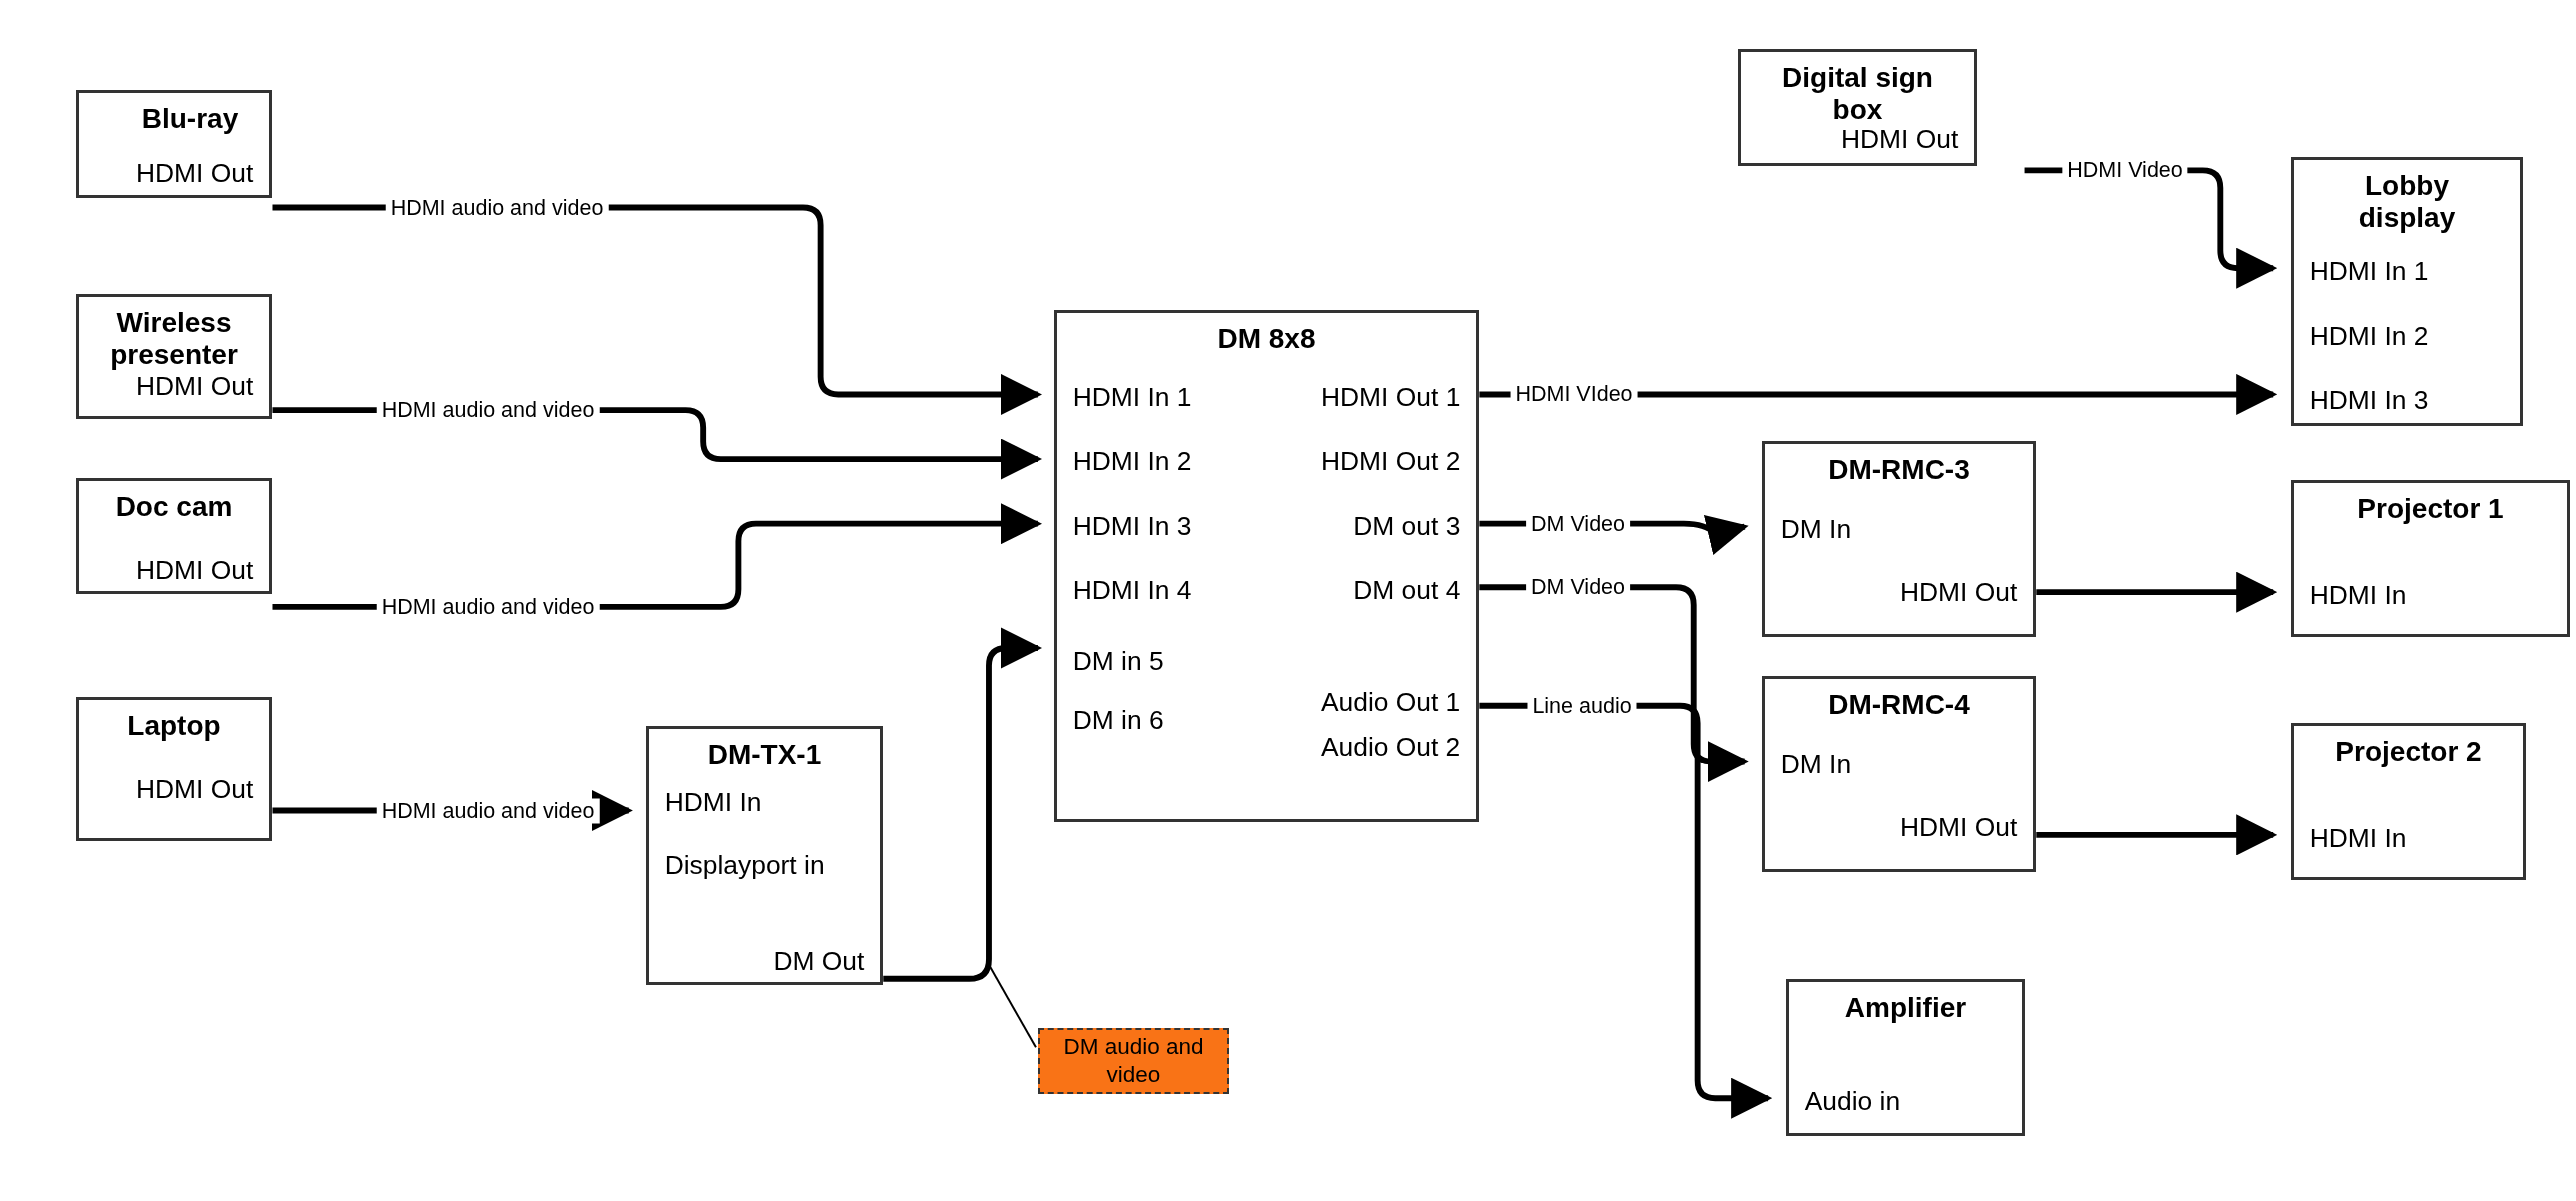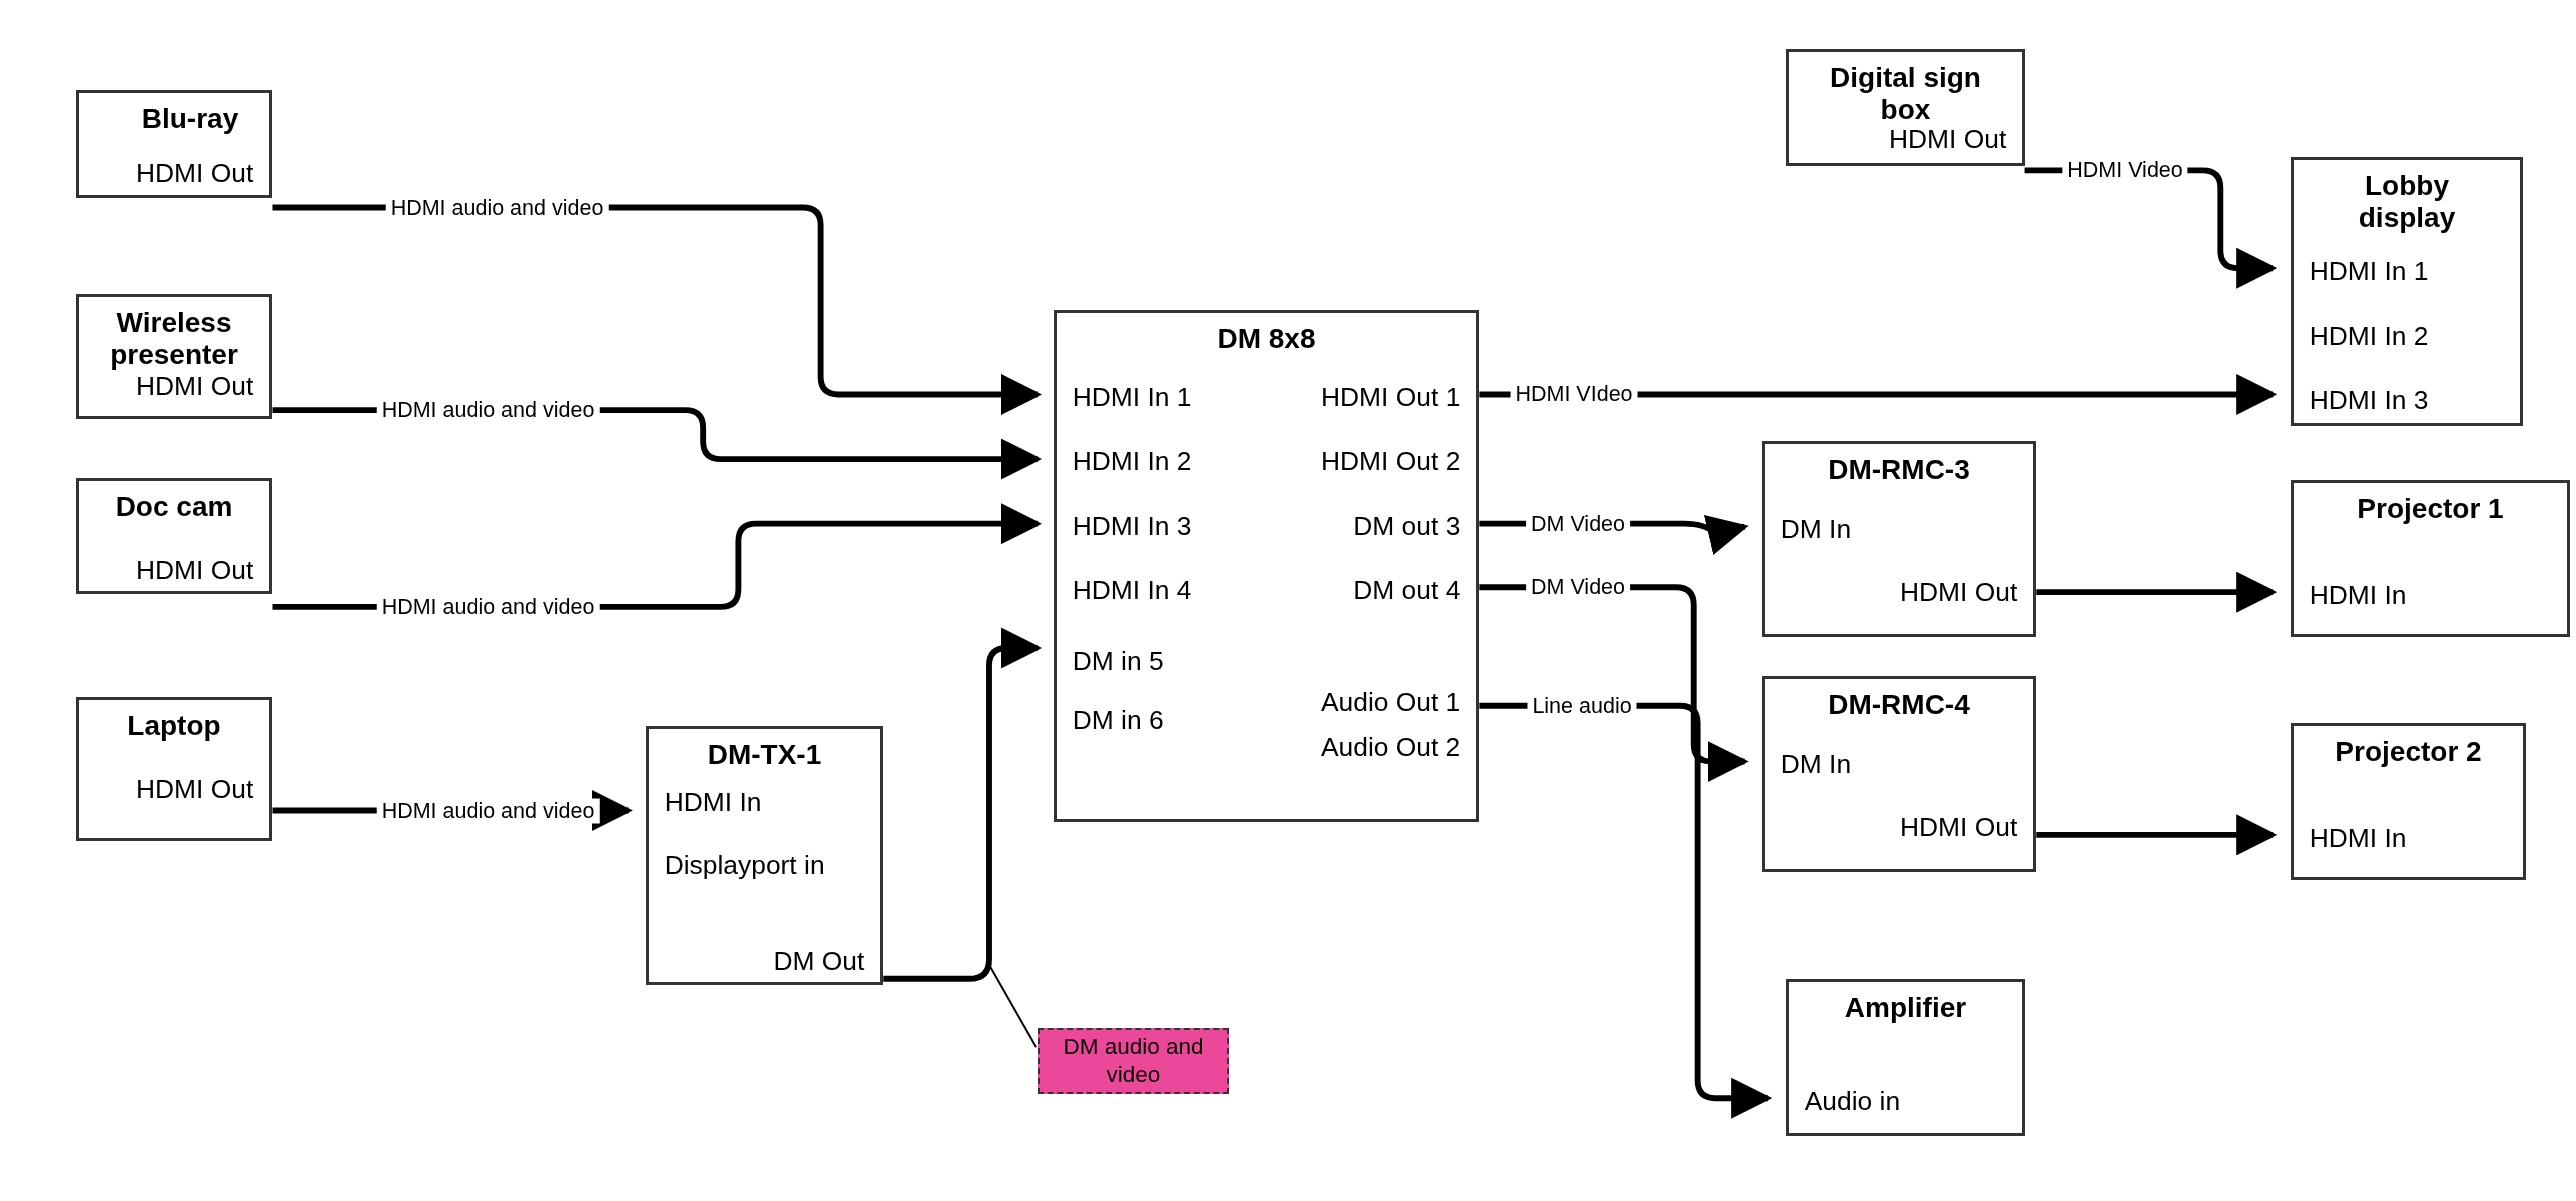--- a/index.html
+++ b/index.html
@@ -53,21 +53,21 @@
     white-space: nowrap;
     background: #ffffff;
     padding: 0 4.9px;
     transform: translate(-50%, -50%);
     z-index: 6;
   }
   .note {
     position: absolute;
     box-sizing: border-box;
     border: 2px dashed #333333;
-    background: #ec4899;
+    background: #f97316;
     font-size: 22.5px;
     color: #000000;
     text-align: center;
     line-height: 1.25;
     display: flex;
     align-items: center;
     justify-content: center;
     white-space: pre-line;
     z-index: 5;
   }
@@ -143,21 +143,21 @@
         <div class="port left" style="top: 262px;">HDMI In 4</div>
         <div class="port left" style="top: 333px;">DM in 5</div>
         <div class="port left" style="top: 392px;">DM in 6</div>
         <div class="port right" style="top: 69px;">HDMI Out 1</div>
         <div class="port right" style="top: 133px;">HDMI Out 2</div>
         <div class="port right" style="top: 198px;">DM out 3</div>
         <div class="port right" style="top: 262px;">DM out 4</div>
         <div class="port right" style="top: 374px;">Audio Out 1</div>
         <div class="port right" style="top: 419px;">Audio Out 2</div>
       </div>
-      <div class="node" style="left: 1786px; top: 49px; width: 239px; height: 117px;">
+      <div class="node" style="left: 1738px; top: 49px; width: 239px; height: 117px;">
         <div class="title" style="margin-top: 9.8px;">Digital sign
 box</div>
         <div class="port right" style="top: 72px;">HDMI Out</div>
       </div>
       <div class="node" style="left: 2291px; top: 157px; width: 232px; height: 269px;">
         <div class="title" style="margin-top: 9.8px;">Lobby
 display</div>
         <div class="port left" style="top: 96px;">HDMI In 1</div>
         <div class="port left" style="top: 161px;">HDMI In 2</div>
         <div class="port left" style="top: 225px;">HDMI In 3</div>

